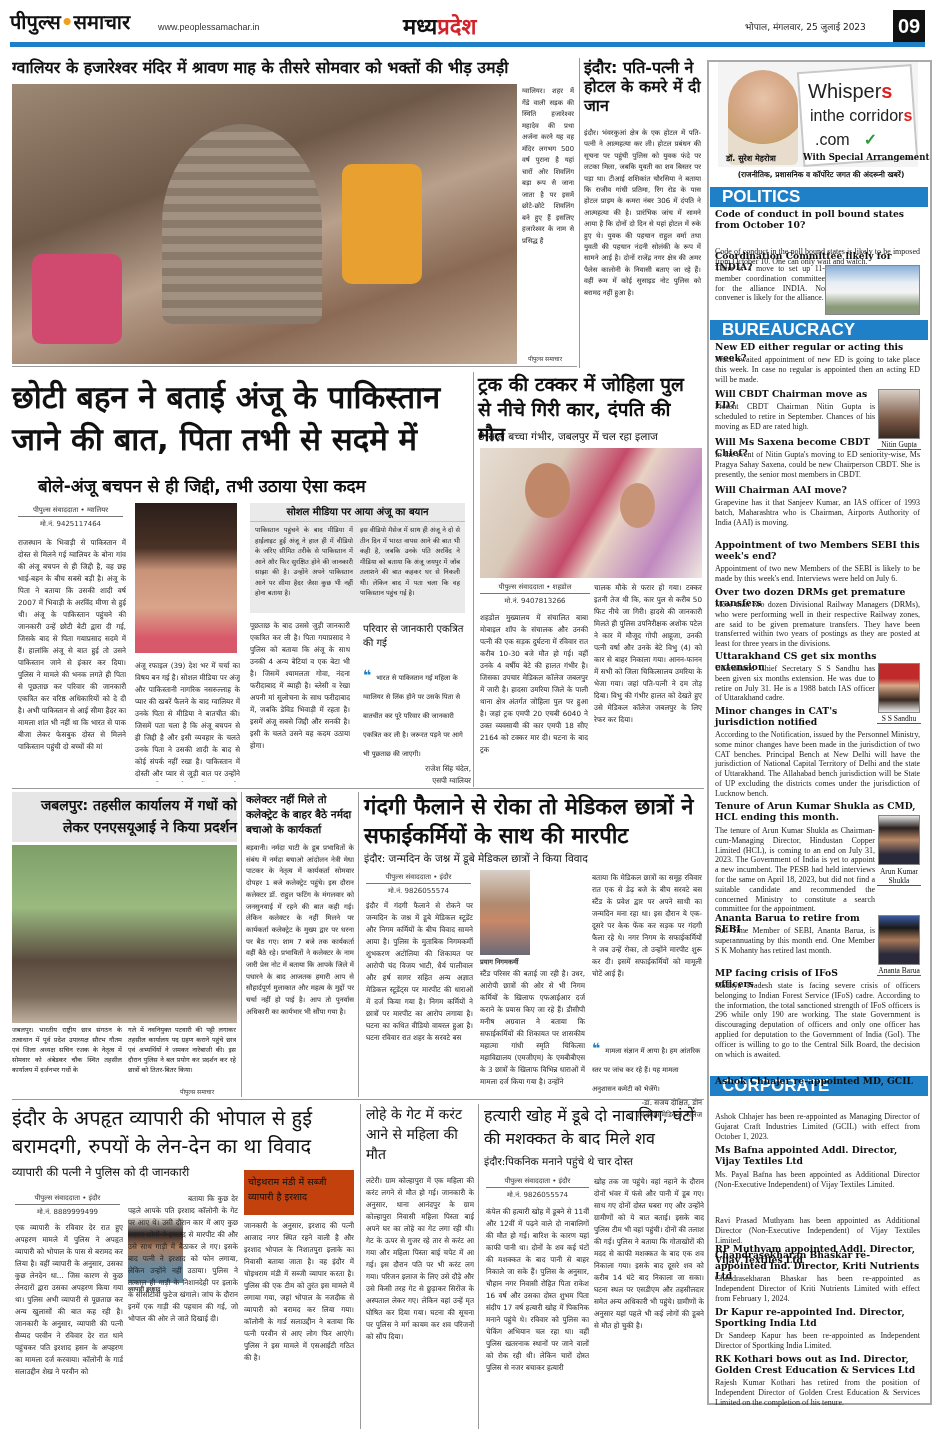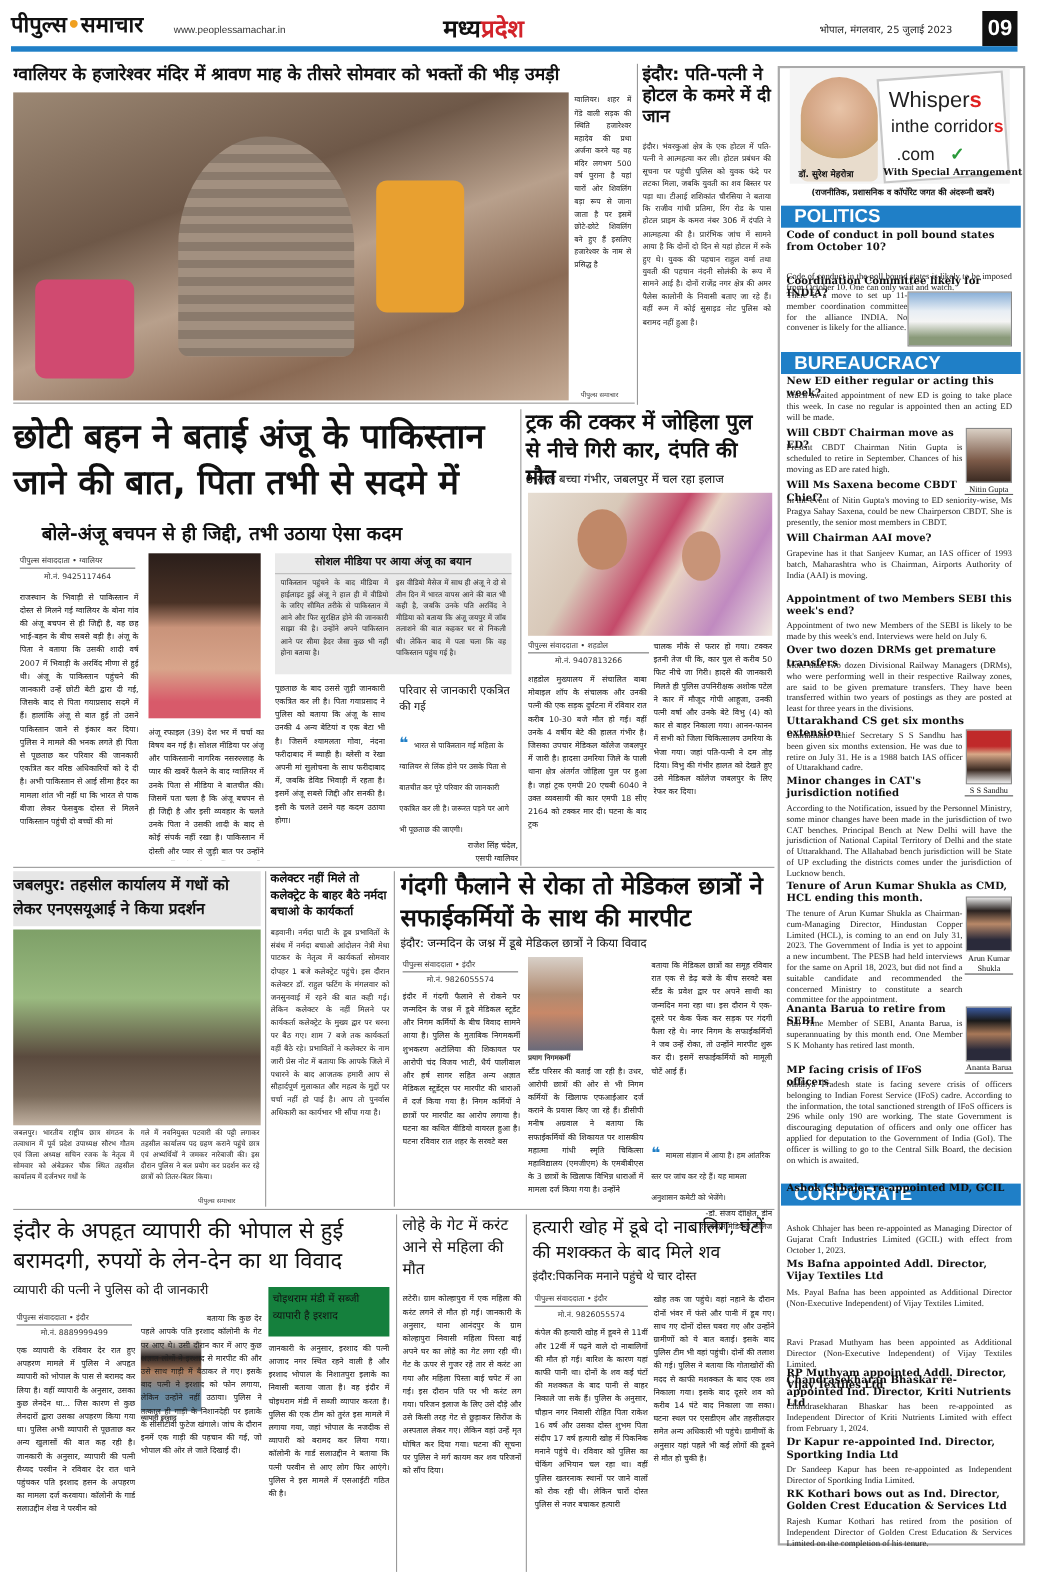--- a/index.html
+++ b/index.html
@@ -9,21 +9,21 @@
 .logo-dot{color:#f0a020}
 .url{left:158px;top:22px;font-family:"Liberation Sans",sans-serif;font-size:9px;color:#333}
 .section{left:403px;top:10px;font-family:"DejaVu Sans",sans-serif;font-weight:bold;font-size:22px;color:#111}
 .section .red{color:#d2232a}
 .dateline{left:745px;top:20px;font-family:"DejaVu Sans",sans-serif;font-size:9px;color:#222}
 .pageno{left:893px;top:10px;width:32px;height:32px;background:#111;color:#fff;font-family:"Liberation Sans",sans-serif;font-weight:bold;font-size:20px;text-align:center;line-height:32px}
 .bluebar{left:10px;top:42px;width:915px;height:5px;background:#1f7fc7}
 .hl{font-family:"DejaVu Sans",sans-serif;font-weight:bold;color:#111;line-height:1.2}
 .body-text{font-family:"DejaVu Sans",sans-serif;font-size:7.2px;line-height:12px;color:#222;text-align:justify;overflow:hidden}
 .photo{background:linear-gradient(135deg,#b59a80,#7a6350 40%,#c9b8a0 70%,#8e7a60)}
-.byline{font-family:"DejaVu Sans",sans-serif;font-size:7px;color:#333;border-bottom:1px solid #777;padding-bottom:2px;text-align:left}
+.byline{font-family:"DejaVu Sans",sans-serif;font-size:7px;color:#333;border-bottom:1px solid #777;padding-bottom:2px;text-align:center}
 .mob{font-family:"DejaVu Sans",sans-serif;font-size:7px;color:#333;text-align:center;margin-top:2px}
 .vline{background:#999;width:1px}
 .hline{background:#999;height:1px}
 .credit{font-family:"DejaVu Sans",sans-serif;font-size:6px;color:#333}
 
 .sidebar{left:707px;top:60px;width:225px;height:1345px;border:2px solid #aaa;background:#fff}
 .sb-photo{left:718px;top:62px;width:200px;height:105px;background:#f4f4f4}
 .sb-man{left:728px;top:70px;width:70px;height:95px;border-radius:35px 35px 6px 6px;background:radial-gradient(circle at 50% 30%,#e8c4a8 0,#d6a888 35%,#c8a070 60%,#e8dccc 61%)}
 .sb-wbox{left:800px;top:68px;width:115px;height:95px;background:#fff;border:2px solid #c8c8c8;transform:rotate(-4deg)}
 .sb-w1{left:808px;top:80px;font-family:"Liberation Sans",sans-serif;font-size:20px;color:#222}
@@ -100,21 +100,21 @@
 </div>
 <div class="abs" style="left:480px;top:582px;width:110px">
   <div class="byline">पीपुल्स संवाददाता • शहडोल</div>
   <div class="mob">मो.नं. 9407813266</div>
 </div>
 <div class="abs body-text" style="left:480px;top:612px;width:108px;height:172px">शहडोल मुख्यालय में संचालित बाबा मोबाइल शॉप के संचालक और उनकी पत्नी की एक सड़क दुर्घटना में रविवार रात करीब 10-30 बजे मौत हो गई। वहीं उनके 4 वर्षीय बेटे की हालत गंभीर है। जिसका उपचार मेडिकल कॉलेज जबलपुर में जारी है। हादसा उमरिया जिले के पाली थाना क्षेत्र अंतर्गत जोहिला पुल पर हुआ है। जहां ट्रक एमपी 20 एचबी 6040 ने उक्त व्यवसायी की कार एमपी 18 सीए 2164 को टक्कर मार दी। घटना के बाद ट्रक</div>
 <div class="abs body-text" style="left:594px;top:582px;width:108px;height:202px">चालक मौके से फरार हो गया। टक्कर इतनी तेज थी कि, कार पुल से करीब 50 फिट नीचे जा गिरी। हादसे की जानकारी मिलते ही पुलिस उपनिरीक्षक अशोक पटेल ने कार में मौजूद गोपी आहूजा, उनकी पत्नी वर्षा और उनके बेटे विभु (4) को कार से बाहर निकाला गया। आनन-फानन में सभी को जिला चिकित्सालय उमरिया के भेजा गया। जहां पति-पत्नी ने दम तोड़ दिया। विभु की गंभीर हालत को देखते हुए उसे मेडिकल कॉलेज जबलपुर के लिए रेफर कर दिया।</div>
 <div class="abs hline" style="left:12px;top:788px;width:692px"></div>
 
 <div class="abs" style="left:12px;top:792px;width:225px;height:50px;background:#e6e6e6">
-  <div class="hl" style="font-size:14px;line-height:22px;text-align:left;padding-top:2px">जबलपुर: तहसील कार्यालय में गधों को लेकर एनएसयूआई ने किया प्रदर्शन</div>
+  <div class="hl" style="font-size:14px;line-height:22px;text-align:right;padding-top:2px">जबलपुर: तहसील कार्यालय में गधों को लेकर एनएसयूआई ने किया प्रदर्शन</div>
 </div>
 <div class="abs" style="left:12px;top:845px;width:225px;height:178px;background:linear-gradient(180deg,#7ea068 0,#9aba80 35%,#5a4a3e 65%,#7a6a5a 85%,#c0b0a0)"></div>
 <div class="abs body-text" style="left:12px;top:1025px;width:110px;height:60px;font-size:6.5px;line-height:10px">जबलपुर। भारतीय राष्ट्रीय छात्र संगठन के तत्वाधान में पूर्व प्रदेश उपाध्यक्ष सौरभ गौतम एवं जिला अध्यक्ष सचिन रजक के नेतृत्व में सोमवार को अंबेडकर चौक स्थित तहसील कार्यालय में दर्जनभर गधों के</div>
 <div class="abs body-text" style="left:128px;top:1025px;width:108px;height:60px;font-size:6.5px;line-height:10px">गले में नवनियुक्त पटवारी की पट्टी लगाकर तहसील कार्यालय पद ग्रहण कराने पहुंचे छात्र एवं अभ्यर्थियों ने जमकर नारेबाजी की। इस दौरान पुलिस ने बल प्रयोग कर प्रदर्शन कर रहे छात्रों को तितर-बितर किया।</div>
 <div class="abs credit" style="left:180px;top:1088px">पीपुल्स समाचार</div>
 
 <div class="abs vline" style="left:241px;top:792px;height:305px"></div>
 <div class="abs hl" style="left:246px;top:792px;width:110px;font-size:10.5px;line-height:15px">कलेक्टर नहीं मिले तो कलेक्ट्रेट के बाहर बैठे नर्मदा बचाओ के कार्यकर्ता</div>
 <div class="abs body-text" style="left:246px;top:843px;width:108px;height:250px;font-size:7px;line-height:11.7px">बड़वानी। नर्मदा घाटी के डूब प्रभावितों के संबंध में नर्मदा बचाओ आंदोलन नेत्री मेधा पाटकर के नेतृत्व में कार्यकर्ता सोमवार दोपहर 1 बजे कलेक्ट्रेट पहुंचे। इस दौरान कलेक्टर डॉ. राहुल फटिंग के मंगलवार को जनसुनवाई में रहने की बात कही गई। लेकिन कलेक्टर के नहीं मिलने पर कार्यकर्ता कलेक्ट्रेट के मुख्य द्वार पर धरना पर बैठ गए। शाम 7 बजे तक कार्यकर्ता वहीं बैठे रहे। प्रभावितों ने कलेक्टर के नाम जारी प्रेस नोट में बताया कि आपके जिले में पधारने के बाद आजतक हमारी आप से सौहार्दपूर्ण मुलाकात और महत्व के मुद्दों पर चर्चा नहीं हो पाई है। आप तो पुनर्वास अधिकारी का कार्यभार भी सौंपा गया है।</div>
 
@@ -141,21 +141,21 @@
 <div class="abs hl" style="left:12px;top:1104px;width:345px;font-size:20px;line-height:28px;font-weight:normal">इंदौर के अपहृत व्यापारी की भोपाल से हुई बरामदगी, रुपयों के लेन-देन का था विवाद</div>
 <div class="abs hl" style="left:12px;top:1166px;width:240px;font-size:11.5px;font-weight:normal">व्यापारी की पत्नी ने पुलिस को दी जानकारी</div>
 <div class="abs" style="left:15px;top:1193px;width:105px">
   <div class="byline">पीपुल्स संवाददाता • इंदौर</div>
   <div class="mob">मो.नं. 8889999499</div>
 </div>
 <div class="abs body-text" style="left:15px;top:1222px;width:108px;height:200px">एक व्यापारी के रविवार देर रात हुए अपहरण मामले में पुलिस ने अपहृत व्यापारी को भोपाल के पास से बरामद कर लिया है। वहीं व्यापारी के अनुसार, उसका कुछ लेनदेन था... जिस कारण से कुछ लेनदारों द्वारा उसका अपहरण किया गया था। पुलिस अभी व्यापारी से पूछताछ कर अन्य खुलासों की बात कह रही है। जानकारी के अनुसार, व्यापारी की पत्नी सैय्यद परवीन ने रविवार देर रात थाने पहुंचकर पति इरशाद हसन के अपहरण का मामला दर्ज करवाया। कॉलोनी के गार्ड सलाउद्दीन शेख ने परवीन को</div>
 <div class="abs" style="left:128px;top:1218px;width:55px;height:65px;background:linear-gradient(180deg,#e8e0d8,#2a2220 25%,#b08060 45%,#6a8aa0 75%)"></div>
 <div class="abs credit" style="left:128px;top:1285px;font-weight:bold">व्यापारी इरशाद</div>
 <div class="abs body-text" style="left:128px;top:1193px;width:110px;height:230px;text-indent:60px">बताया कि कुछ देर पहले आपके पति इरशाद कॉलोनी के गेट पर आए थे। उसी दौरान कार में आए कुछ अज्ञात लोगों ने इरशाद से मारपीट की और उसे साथ गाड़ी में बैठाकर ले गए। इसके बाद पत्नी ने इरशाद को फोन लगाया, लेकिन उन्होंने नहीं उठाया। पुलिस ने तत्काल ही गाड़ी के निशानदेही पर इलाके के सीसीटीवी फुटेज खंगाले। जांच के दौरान इनमें एक गाड़ी की पहचान की गई, जो भोपाल की ओर ले जाते दिखाई दी।</div>
-<div class="abs" style="left:244px;top:1170px;width:110px;height:45px;background:#15803d">
+<div class="abs" style="left:244px;top:1170px;width:110px;height:45px;background:#c2410c">
   <div class="hl" style="font-size:9.5px;line-height:15px;padding:4px;font-weight:normal">चोइथराम मंडी में सब्जी व्यापारी है इरशाद</div>
 </div>
 <div class="abs body-text" style="left:244px;top:1220px;width:110px;height:205px">जानकारी के अनुसार, इरशाद की पत्नी आजाद नगर स्थित रहने वाली है और इरशाद भोपाल के निशातपुरा इलाके का निवासी बताया जाता है। वह इंदौर में चोइथराम मंडी में सब्जी व्यापार करता है। पुलिस की एक टीम को तुरंत इस मामले में लगाया गया, जहां भोपाल के नजदीक से व्यापारी को बरामद कर लिया गया। कॉलोनी के गार्ड सलाउद्दीन ने बताया कि पत्नी परवीन से आए लोग फिर आएंगे। पुलिस ने इस मामले में एसआईटी गठित की है।</div>
 
 <div class="abs vline" style="left:360px;top:1104px;height:325px"></div>
 <div class="abs hl" style="left:366px;top:1104px;width:105px;font-size:14px;line-height:20px;font-weight:normal">लोहे के गेट में करंट आने से महिला की मौत</div>
 <div class="abs body-text" style="left:366px;top:1175px;width:108px;height:250px">लटेरी। ग्राम कोल्हापुरा में एक महिला की करंट लगने से मौत हो गई। जानकारी के अनुसार, थाना आनंदपुर के ग्राम कोल्हापुरा निवासी महिला पिस्ता बाई अपने घर का लोहे का गेट लगा रही थी। गेट के ऊपर से गुजर रहे तार से करंट आ गया और महिला पिस्ता बाई चपेट में आ गई। इस दौरान पति पर भी करंट लग गया। परिजन इलाज के लिए उसे दौड़े और उसे किसी तरह गेट से छुड़ाकर सिरोंज के अस्पताल लेकर गए। लेकिन वहां उन्हें मृत घोषित कर दिया गया। घटना की सूचना पर पुलिस ने मर्ग कायम कर शव परिजनों को सौंप दिया।</div>
 
 <div class="abs vline" style="left:478px;top:1104px;height:325px"></div>
 <div class="abs hl" style="left:484px;top:1104px;width:222px;font-size:16px;line-height:23px;font-weight:normal">हत्यारी खोह में डूबे दो नाबालिग, घंटों की मशक्कत के बाद मिले शव</div>

